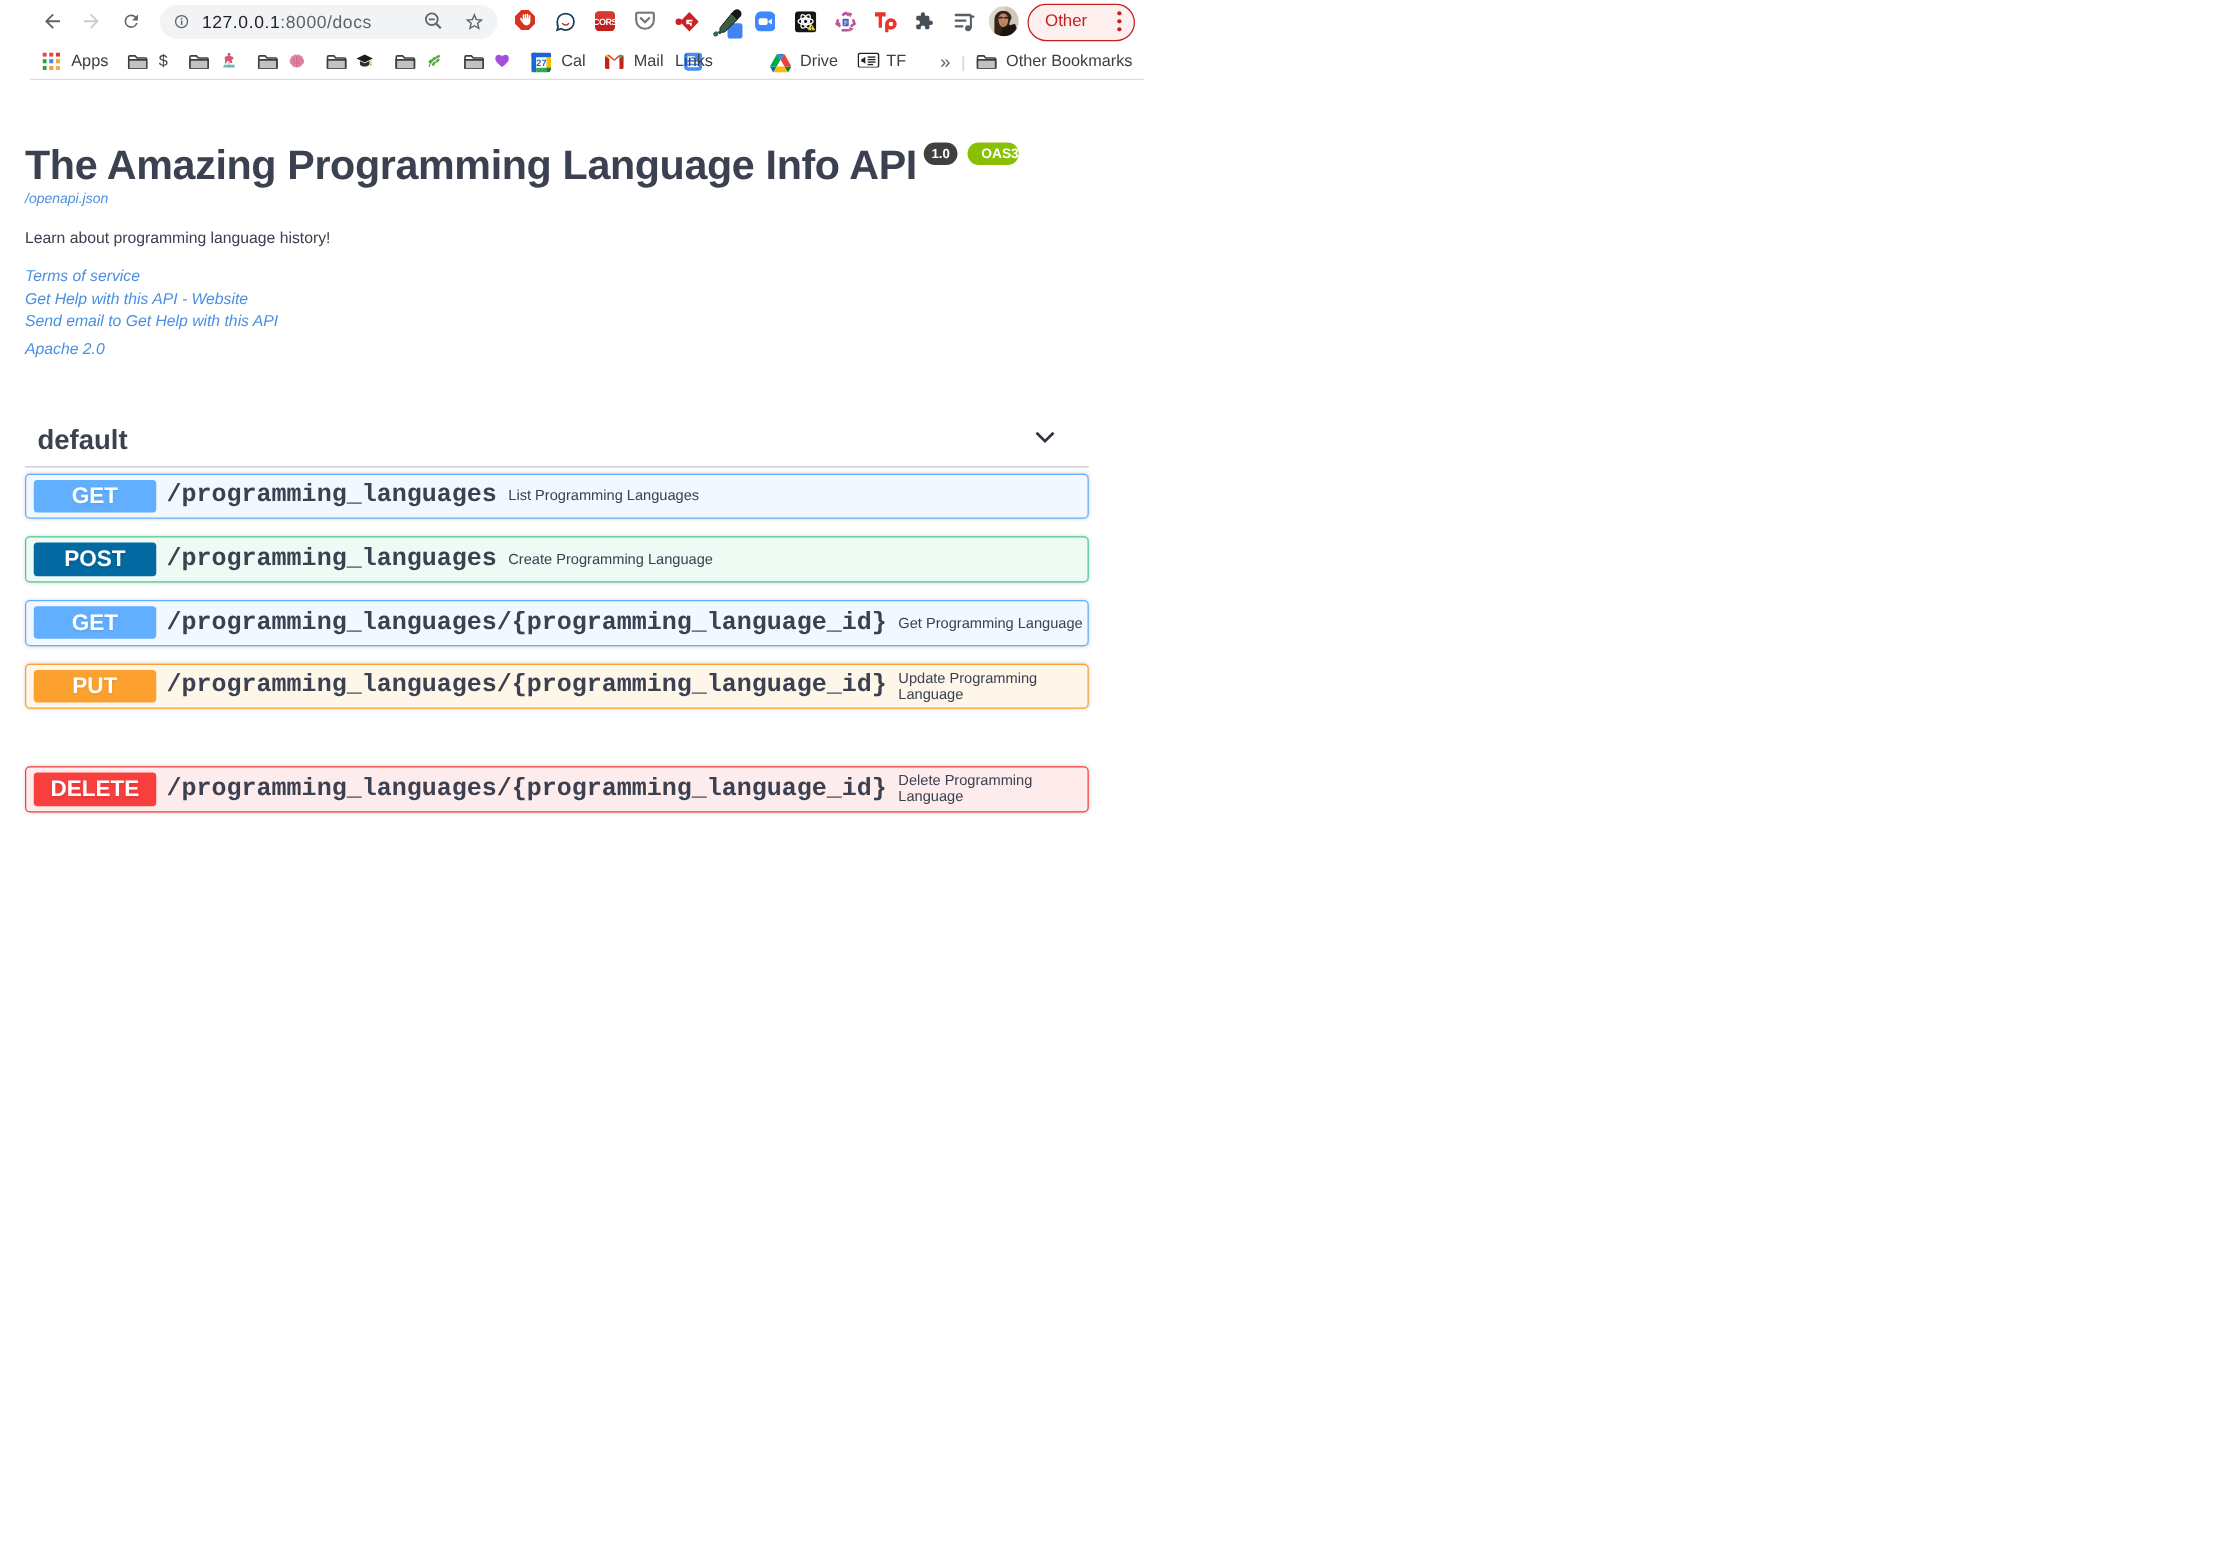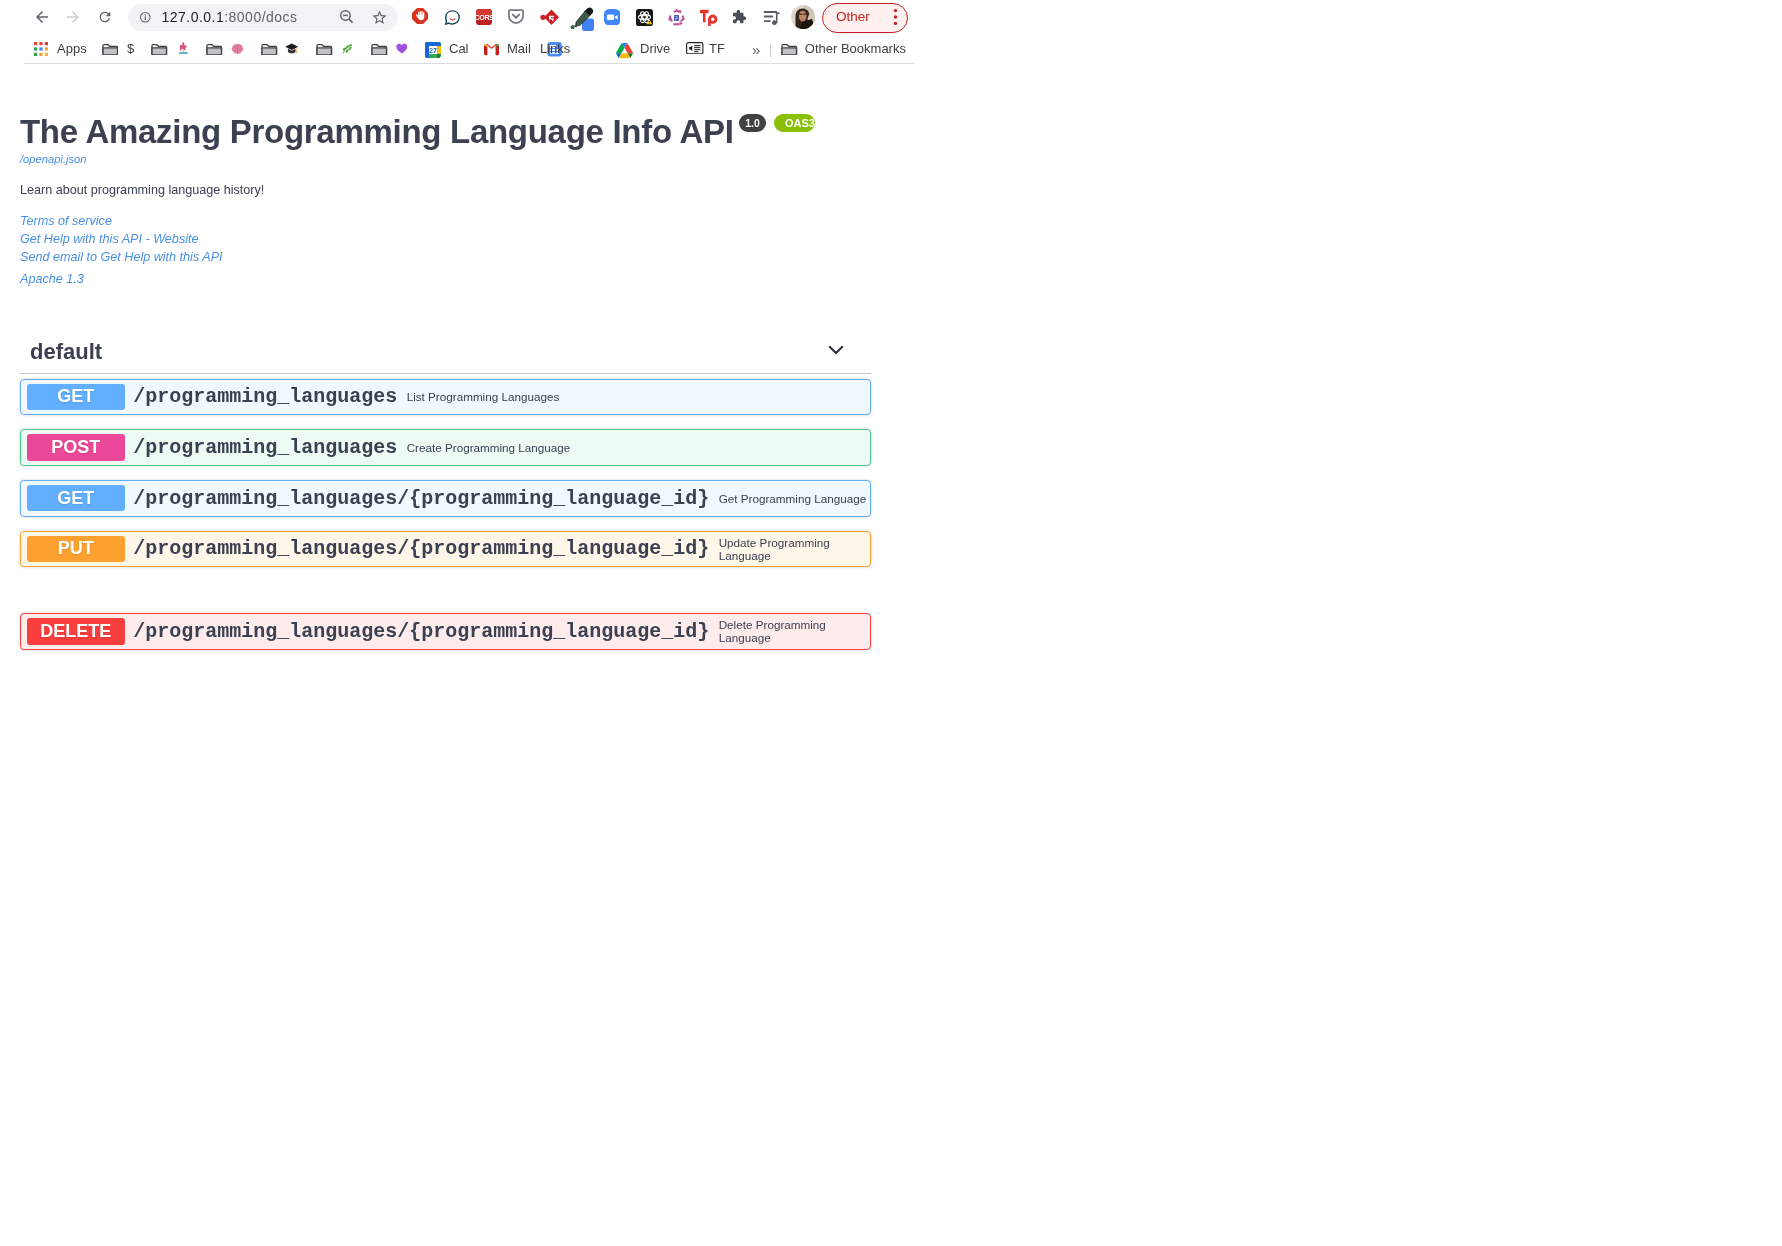--- a/index.html
+++ b/index.html
@@ -15,21 +15,21 @@
 .title { position:absolute; left:20px; top:115px; font-size:33px; font-weight:bold; color:#3b4151; line-height:33px; letter-spacing:-0.29px; white-space:nowrap; }
 .link { color:#4990e2; text-decoration:none;font-style:italic; }
 .dtext { color:#3b4151; }
 .opblock { position:absolute; left:20px; width:851px; height:36.75px; border-radius:4px; border:1px solid; box-shadow:0 0 3px rgba(0,0,0,.19); display:flex; align-items:center; }
 .opblock .method { width:97.7px; height:26.4px; margin-left:6px; border-radius:3px; color:#fff; font-weight:bold; font-size:18px; display:flex; align-items:center; justify-content:center; text-shadow:0 1px 2px rgba(0,0,0,.1); flex:none; }
 .opblock .path { font-family:"Liberation Mono",monospace; font-weight:bold; font-size:20px; color:#3b4151; margin-left:8.6px; }
 .opblock .summ { font-size:11.7px; color:#3b4151; margin-left:9.3px; }
 .ob-get { border-color:#61affe; background:#f1f8ff; }
 .ob-get .method { background:#61affe; }
 .ob-post { border-color:#49cc90; background:#eefaf4; }
-.ob-post .method { background:#ec4899; }
+.ob-post .method { background:#0369a1; }
 .ob-put { border-color:#fca130; background:#fff6ea; }
 .ob-put .method { background:#fca130; }
 .ob-del { border-color:#f93e3e; background:#feecec; }
 .ob-del .method { background:#f93e3e; }
 </style>
 </head>
 <body>
 <div id="chrome">
   <div id="urlpill"></div>
   <div id="urltext">127.0.0.1<span class="gray">:8000/docs</span></div>
@@ -318,21 +318,21 @@
 </div>
 <div id="content">
   <div class="title">The Amazing Programming Language Info API</div>
   <div class="abs" style="left:739px; top:113.5px; width:27px; height:18.5px; border-radius:9.5px; background:#404040; color:#fff; font-weight:bold; font-size:10.5px; text-align:center; line-height:18.5px;">1.0</div>
   <div class="abs" style="left:774px; top:113.5px; width:41px; height:18.5px; border-radius:9.5px; background:#89bf04; color:#fff; font-weight:bold; font-size:11px; text-align:right; line-height:18.5px;">OAS3</div>
   <div class="abs link" style="left:20px; top:152.5px; font-size:11.2px;">/openapi.json</div>
   <div class="abs dtext" style="left:20px; top:182.5px; font-size:12.6px;">Learn about programming language history!</div>
   <div class="abs link" style="left:20px; top:213.5px; font-size:12.6px;">Terms of service</div>
   <div class="abs link" style="left:20px; top:232.3px; font-size:12.6px;">Get Help with this API - Website</div>
   <div class="abs link" style="left:20px; top:250px; font-size:12.6px;">Send email to Get Help with this API</div>
-  <div class="abs link" style="left:20px; top:272.3px; font-size:12.6px;">Apache 1.3</div>
+  <div class="abs link" style="left:20px; top:272.3px; font-size:12.6px;">Apache 2.0</div>
   <div class="abs" style="left:30px; top:338.5px; font-size:22px; font-weight:bold; color:#3b4151;">default</div>
   <svg class="abs" style="left:828px; top:345px;" width="16" height="9.5" viewBox="0 0 16 9.5">
       <path d="M1.2 1.2 L8 8 L14.8 1.2" fill="none" stroke="#2c333d" stroke-width="2.1"></path>
     </svg>
   <div class="abs" style="left:20px; top:373px; width:851px; border-bottom:1px solid rgba(59,65,81,.3);"></div>
 
   <div class="opblock ob-get" style="top:378.5px;">
     <div class="method">GET</div>
       <div class="path">/programming_languages</div>
       <div class="summ">List Programming Languages</div>

